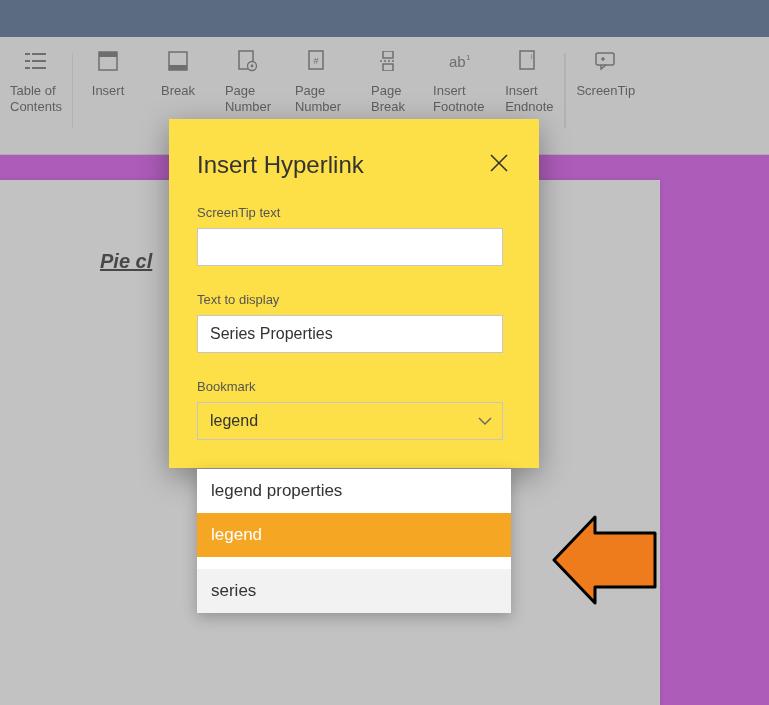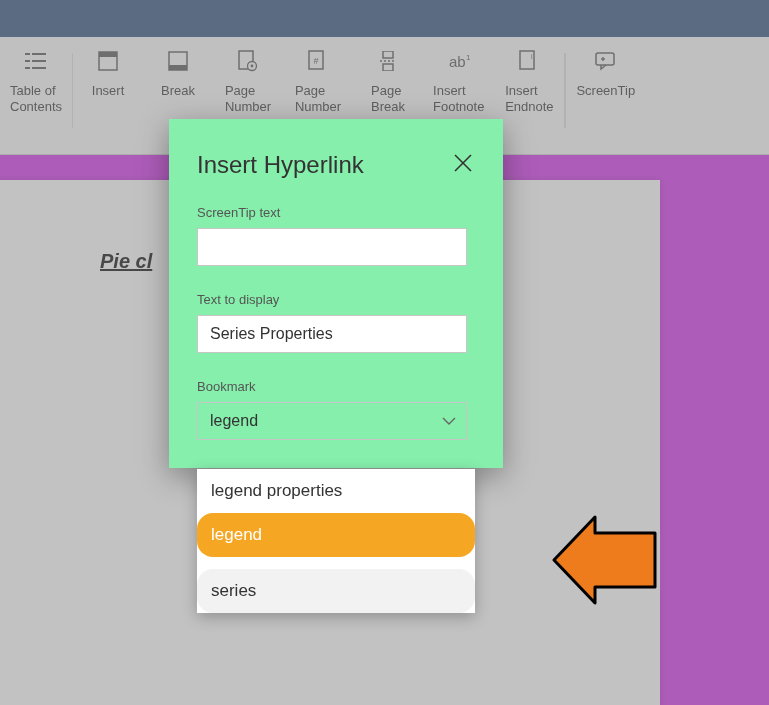--- a/index.html
+++ b/index.html
@@ -86,22 +86,22 @@
       font-size: 20px;
       text-decoration: underline;
       color: #222;
     }
     
     .dialog {
       position: absolute;
       z-index: 10;
       top: 119px;
       left: 169px;
-      width: 334px;
-      background: #86efac;
+      width: 370px;
+      background: #fde047;
       box-shadow: 0 8px 28px rgba(0,0,0,0.35);
       padding: 32px 36px 28px 28px;
     }
     .dialog-title {
       font-size: 24px;
       font-weight: 400;
       color: #333;
     }
     .close-btn {
       position: absolute;
@@ -157,21 +157,20 @@
       top: 350px;
       background: #ffffff;
       box-shadow: 0 4px 14px rgba(0,0,0,0.25);
       z-index: 11;
     }
     .dropdown-item {
       padding: 12px 14px;
       font-size: 17px;
       color: #333;
       cursor: pointer;
-      border-radius: 16px;
     }
     .dropdown-item.selected {
       background: #f5a623;
       color: #ffffff;
     }
     .dropdown-item.hover {
       background: #f2f2f2;
       margin-top: 12px;
     }
     

